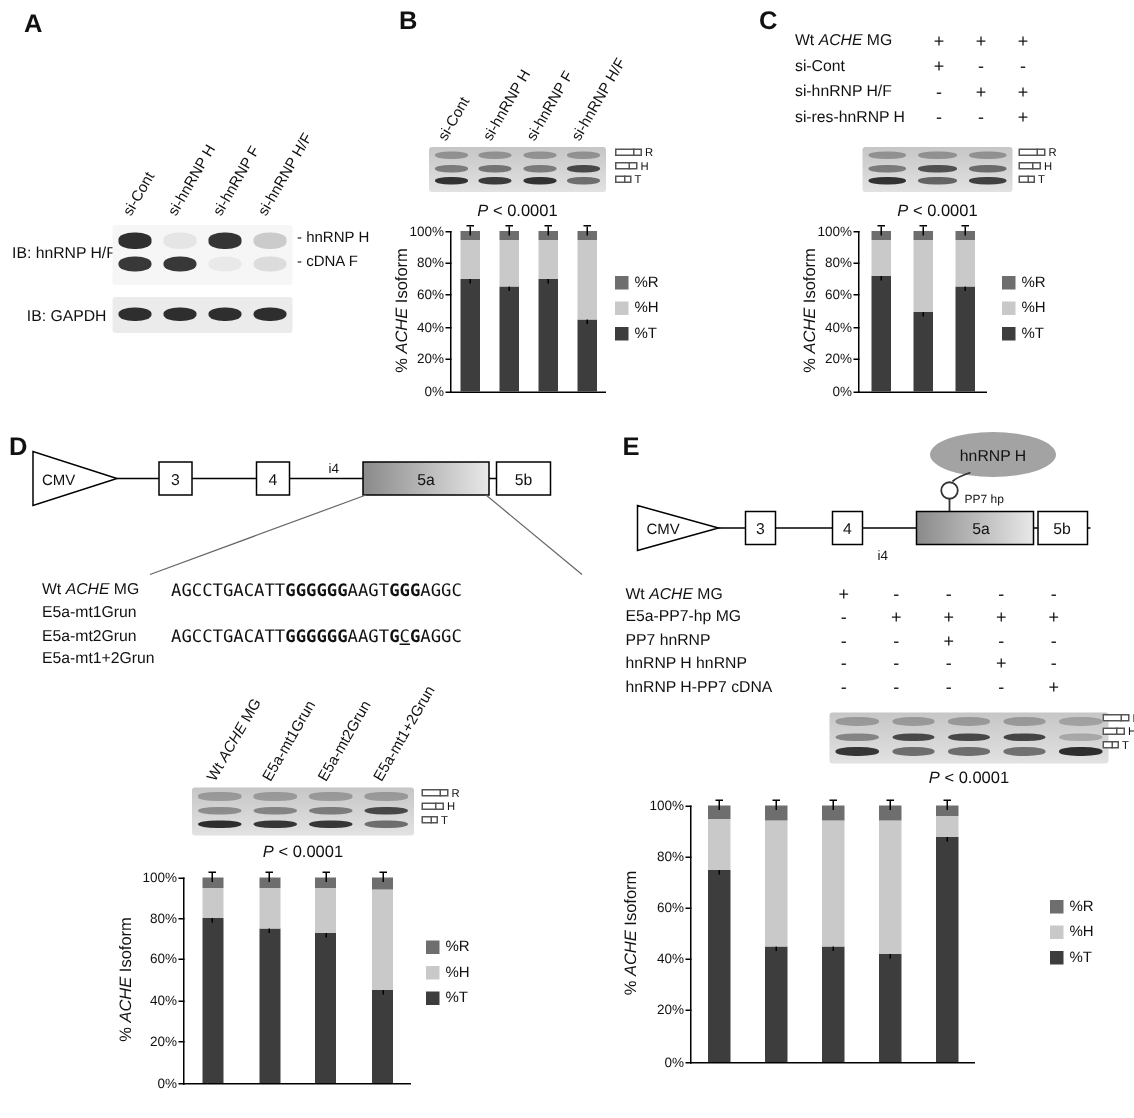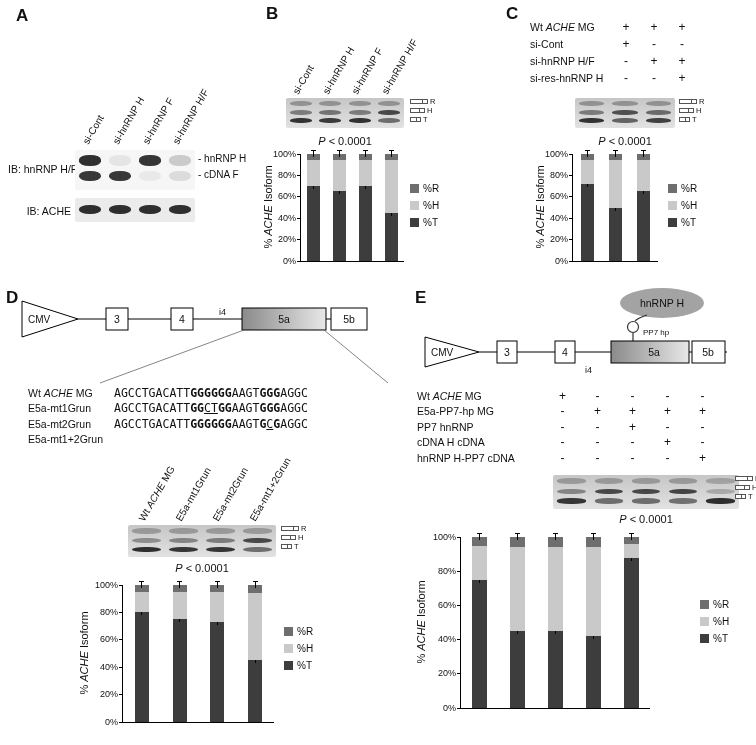--- a/index.html
+++ b/index.html
@@ -59,21 +59,21 @@
         <div class="band" style="left: 3.6px; width: 22.8px; top: 20.8px; height: 10.4px; opacity: 0.9;"></div>
         <div class="band" style="left: 33.6px; width: 22.8px; top: 5.2px; height: 10.4px; opacity: 0.08;"></div>
         <div class="band" style="left: 33.6px; width: 22.8px; top: 20.8px; height: 10.4px; opacity: 0.9;"></div>
         <div class="band" style="left: 63.6px; width: 22.8px; top: 5.2px; height: 10.4px; opacity: 0.92;"></div>
         <div class="band" style="left: 63.6px; width: 22.8px; top: 20.8px; height: 10.4px; opacity: 0.06;"></div>
         <div class="band" style="left: 93.6px; width: 22.8px; top: 5.2px; height: 10.4px; opacity: 0.2;"></div>
         <div class="band" style="left: 93.6px; width: 22.8px; top: 20.8px; height: 10.4px; opacity: 0.12;"></div>
       </div>
     <div class="side-label" style="left:190px;top:151px">- hnRNP H</div>
     <div class="side-label" style="left:190px;top:167px">- cDNA F</div>
-    <div class="blot-label" style="left:0;top:203px;width:63px">IB: ACHE</div>
+    <div class="blot-label" style="left:0;top:203px;width:63px">IB: GAPDH</div>
     <div class="gel" style="left:67px;top:196px;width:120px;height:24px;background:#ebebeb">
         <div class="band" style="left: 3.6px; width: 22.8px; top: 7.2px; height: 9.12px; opacity: 0.95;"></div>
         <div class="band" style="left: 33.6px; width: 22.8px; top: 7.2px; height: 9.12px; opacity: 0.95;"></div>
         <div class="band" style="left: 63.6px; width: 22.8px; top: 7.2px; height: 9.12px; opacity: 0.95;"></div>
         <div class="band" style="left: 93.6px; width: 22.8px; top: 7.2px; height: 9.12px; opacity: 0.95;"></div>
       </div>
   </section>
 
   <section class="panel" id="panelB" style="left:258px;top:0;width:178px;height:282px">
     <div class="panel-letter" style="left:8px;top:4px">B</div>
@@ -301,21 +301,20 @@
       <line x1="230" y1="37" x2="86" y2="90" stroke="#666" stroke-width="0.8"></line>
       <line x1="310" y1="37" x2="374" y2="90" stroke="#666" stroke-width="0.8"></line>
     </svg>
     <div class="seq-block" style="left:28px;top:100px">
         <div class="seq-row">
           <span class="seq-name">Wt <i>ACHE</i> MG</span>
           <span class="seq-text">AGCCTGACATT<b>GGGGGG</b>AAGT<b>GGG</b>AGGC</span>
         </div>
         <div class="seq-row">
           <span class="seq-name">E5a-mt1Grun</span>
-          <span class="seq-text">AGCCTGACATT<b>GG</b><u>CT</u><b>GG</b>AAGT<b>GGG</b>AGGC</span>
         </div>
         <div class="seq-row">
           <span class="seq-name">E5a-mt2Grun</span>
           <span class="seq-text">AGCCTGACATT<b>GGGGGG</b>AAGT<b>G</b><u>C</u><b>G</b>AGGC</span>
         </div>
         <div class="seq-row">
           <span class="seq-name">E5a-mt1+2Grun</span>
         </div>
       </div>
     <div style="left:120px;top:166px;width:180px;height:72px">
@@ -459,21 +458,21 @@
         </div>
         <div class="pm-row pm-row-e">
           <span class="pm-label" style="width: 128px;">PP7 hnRNP</span>
           <span class="pm-mark" style="width: 35px;">-</span>
           <span class="pm-mark" style="width: 35px;">-</span>
           <span class="pm-mark" style="width: 35px;">+</span>
           <span class="pm-mark" style="width: 35px;">-</span>
           <span class="pm-mark" style="width: 35px;">-</span>
         </div>
         <div class="pm-row pm-row-e">
-          <span class="pm-label" style="width: 128px;">cDNA H cDNA</span>
+          <span class="pm-label" style="width: 128px;">hnRNP H hnRNP</span>
           <span class="pm-mark" style="width: 35px;">-</span>
           <span class="pm-mark" style="width: 35px;">-</span>
           <span class="pm-mark" style="width: 35px;">-</span>
           <span class="pm-mark" style="width: 35px;">+</span>
           <span class="pm-mark" style="width: 35px;">-</span>
         </div>
         <div class="pm-row pm-row-e">
           <span class="pm-label" style="width: 128px;">hnRNP H-PP7 cDNA</span>
           <span class="pm-mark" style="width: 35px;">-</span>
           <span class="pm-mark" style="width: 35px;">-</span>

